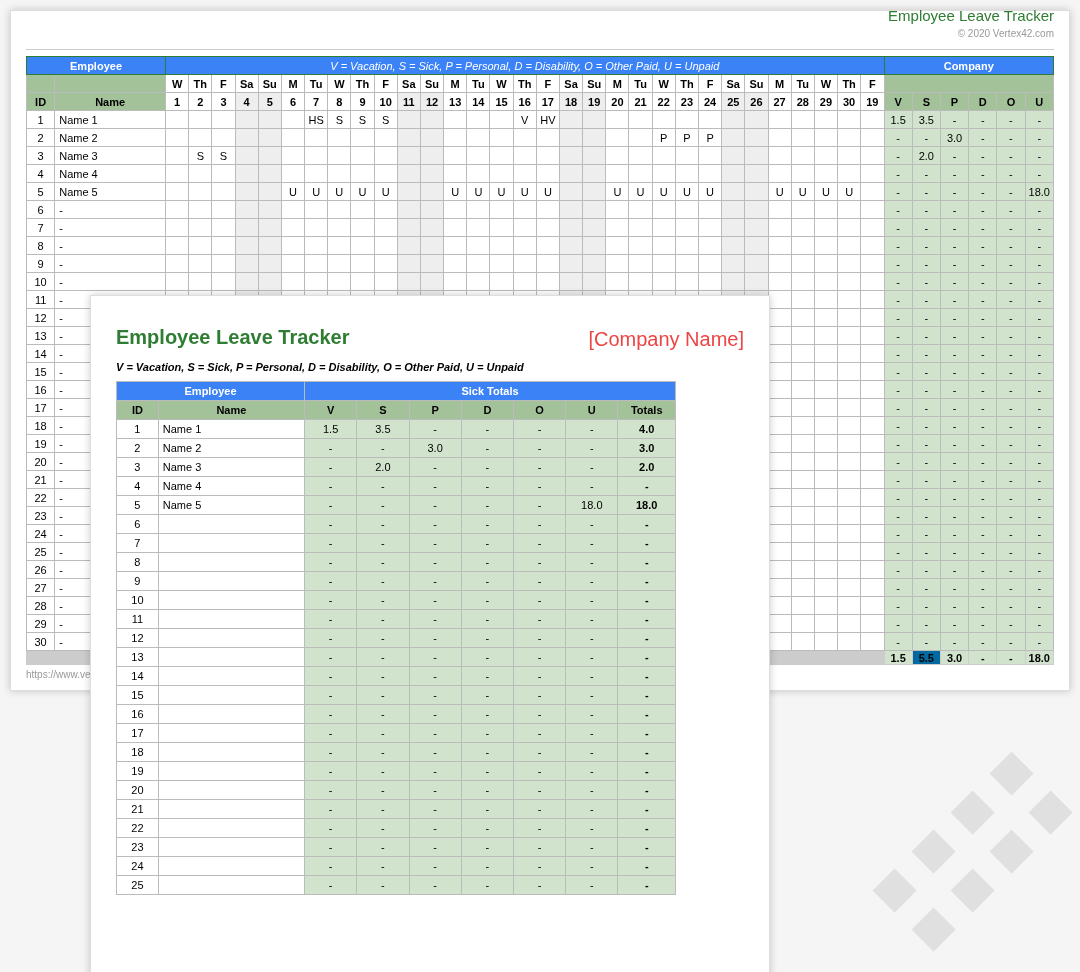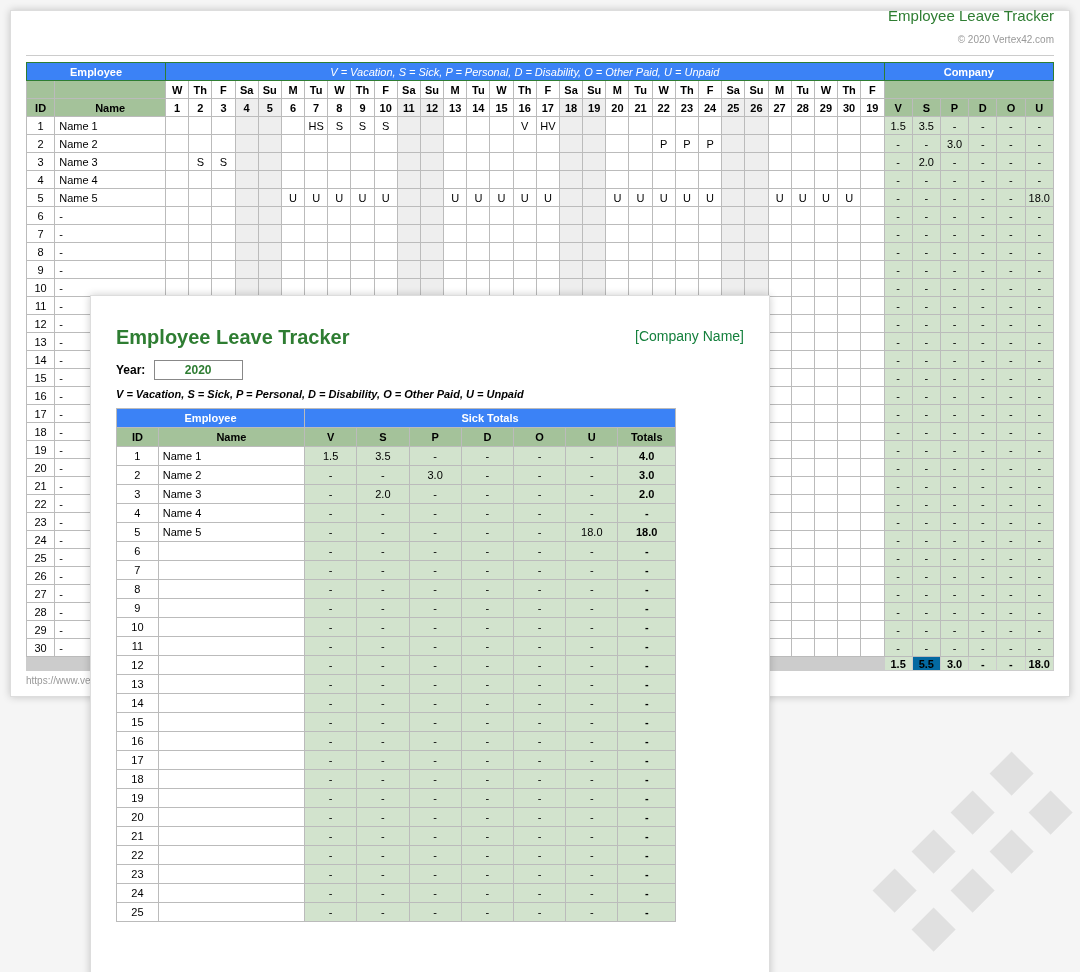--- a/index.html
+++ b/index.html
@@ -1,36 +1,36 @@
 <!DOCTYPE html>
 <html><head>
 <meta charset="utf-8">
 <style>
 html,body{margin:0;padding:0;font-family:Arial,Helvetica,sans-serif;background:#f5f5f5;width:1080px;height:972px;overflow:hidden;position:relative}
 .sheet{background:#fff;position:absolute;box-shadow:0 0 8px rgba(0,0,0,.2);border:1px solid #ddd}
 .sheet1{left:10px;top:10px;width:1060px;padding:20px 15px 10px 15px;box-sizing:border-box}
 .sheet2{left:90px;top:295px;width:680px;padding:30px 25px;box-sizing:border-box;z-index:5;height:700px}
 .title1{color:#2e7d32;font-size:24px;font-weight:bold}
 .subtitle1{color:#2e7d32;font-size:15px;text-align:right;margin-top:-24px}
-.copy{color:#999;font-size:10px;text-align:right;margin-top:10px}
+.copy{color:#999;font-size:10px;text-align:right;margin-top:4px}
 .hr{border-bottom:1px solid #ccc;margin:10px 0 6px}
 table{border-collapse:collapse;font-size:11px;table-layout:fixed}
 .calTbl{width:100%}
 .calTbl td,.calTbl th{border:1px solid #bbb;text-align:center;height:18px;padding:0;box-sizing:border-box;overflow:hidden}
 .hdrBar td{background:#3b82f6;color:#fff;font-weight:bold;border:1px solid #2e7d32}
 .subHdr td{background:#a4c29a;color:#000;font-weight:bold}
 .dowRow td{font-weight:bold;background:#fff}
 .numRow td{font-weight:bold}
 .nameCell{text-align:left!important;padding-left:4px!important}
 .wkend{background:#eee}
 .totCell{background:#d2e3cd}
 .footerRow td{background:#ccc;height:14px;border:1px solid #ccc}
 .urlFooter{color:#999;font-size:10px;margin-top:4px}
 .title2{color:#2e7d32;font-size:20px;font-weight:bold;display:inline-block}
-.company{color:#15803d;font-size:14px;float:right;margin-top:2px}
+.company{color:#ef4444;font-size:20px;float:right;margin-top:2px}
 .yearLbl{font-weight:bold;font-size:12px;margin-top:14px;display:inline-block}
 .yearBox{border:1px solid #888;padding:2px 30px;font-size:12px;margin-left:4px;color:#2e7d32;font-weight:bold}
 .legend2{font-size:11px;font-style:italic;font-weight:bold;margin-top:10px}
 .sumTbl{width:560px;margin-top:8px}
 .sumTbl td,.sumTbl th{border:1px solid #bbb;text-align:center;height:18px;font-size:11px;padding:0}
 .sumTbl .nameCell{text-align:left;padding-left:5px}
 .watermark{position:absolute;right:-20px;bottom:-20px;width:260px;height:260px;opacity:.08;z-index:0}
 .watermark svg{width:100%;height:100%}
 </style>
 </head>
@@ -1421,24 +1421,20 @@
         </tr>
       </tbody>
     </table>
  <div class="urlFooter">https://www.vert</div>
 </div>
 
 <div class="sheet sheet2">
  <span class="title2">Employee Leave Tracker</span>
  <span class="company">[Company Name]</span>
  <div style="clear:both"></div>
- <div>
-  <span class="yearLbl">Year:</span>
-  <span class="yearBox">2020</span>
- </div>
  <div class="legend2">V = Vacation,   S = Sick, P = Personal, D = Disability, O = Other Paid, U = Unpaid</div>
  <table class="sumTbl" id="sumTbl">
       <colgroup>
         <col style="width:40px">
         <col style="width:140px">
         <col style="width:50px">
         <col style="width:50px">
         <col style="width:50px">
         <col style="width:50px">
         <col style="width:50px">

